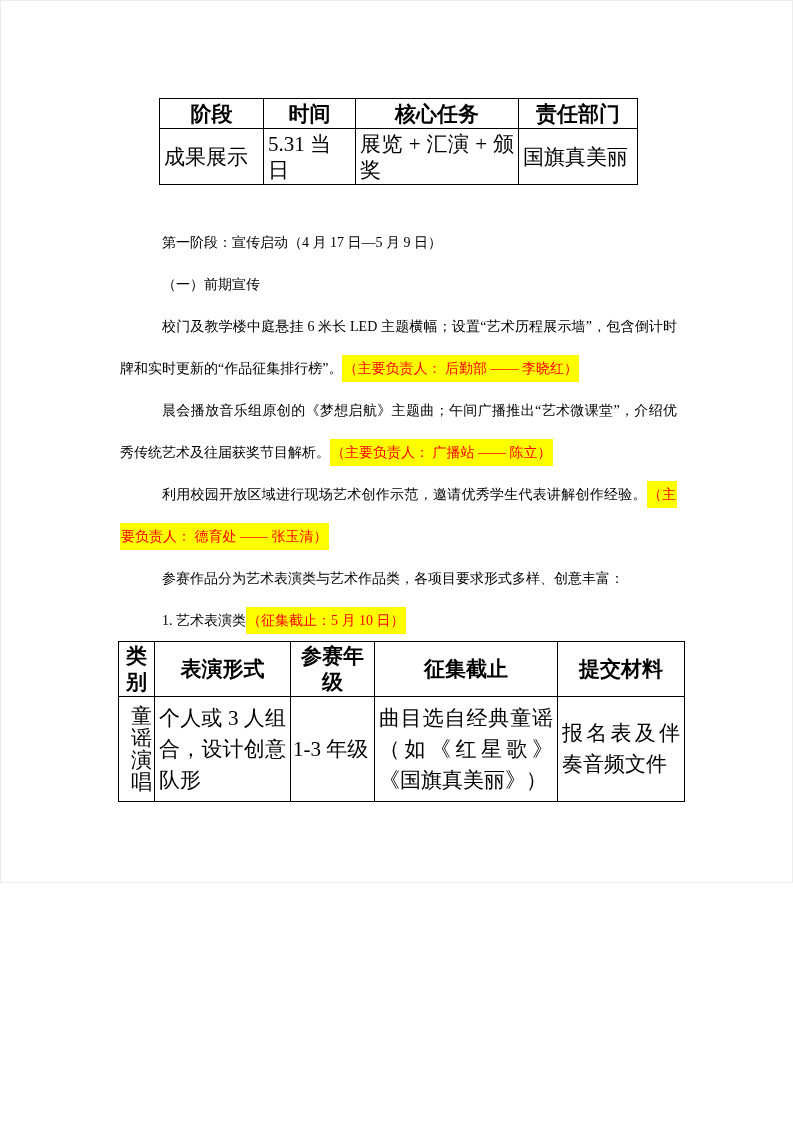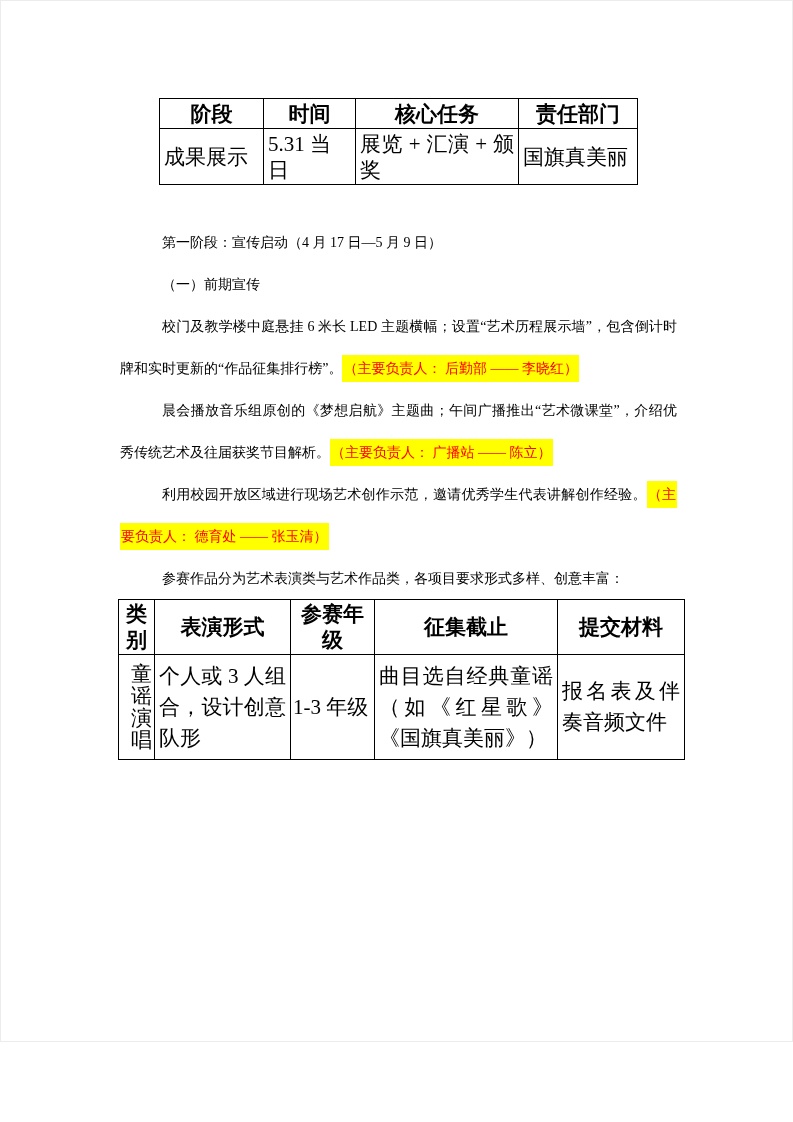--- a/index.html
+++ b/index.html
@@ -1,19 +1,19 @@
 <!DOCTYPE html>
 <html style="--hl: #ffff00; --hl-text: #ff0000;"><head>
 <meta charset="utf-8">
 <style>
   html, body { margin: 0; padding: 0; background: #ffffff; }
   .page {
     position: relative;
     width: 793px;
-    height: 1042px;
+    height: 883px;
     background: #ffffff;
     box-sizing: border-box;
     border: 1px solid #ececec;
     font-family: "Liberation Serif", "DejaVu Serif", serif;
     color: #000000;
     overflow: hidden;
   }
   .content {
     position: absolute;
     left: 119px;
@@ -107,20 +107,21 @@
     <p class="para">（一）前期宣传</p>
 
     <p class="para"><span>校门及教学楼中庭悬挂 6 米长 LED 主题横幅；设置“艺术历程展示墙”，包含倒计时牌和实时更新的“作品征集排行榜”。</span><span class="hl">（主要负责人： 后勤部 —— 李晓红）</span></p>
 
     <p class="para"><span>晨会播放音乐组原创的《梦想启航》主题曲；午间广播推出“艺术微课堂”，介绍优秀传统艺术及往届获奖节目解析。</span><span class="hl">（主要负责人： 广播站 —— 陈立）</span></p>
 
     <p class="para"><span>利用校园开放区域进行现场艺术创作示范，邀请优秀学生代表讲解创作经验。</span><span class="hl">（主要负责人： 德育处 —— 张玉清）</span></p>
 
     <p class="para">参赛作品分为艺术表演类与艺术作品类，各项目要求形式多样、创意丰富：</p>
 
+    <p class="para"><span>1. 艺术表演类</span><span class="hl">（征集截止：5 月 10 日）</span></p>
 
     <table class="perf-table">
       <colgroup>
         <col style="width:36px">
           <col style="width:136px">
           <col style="width:84px">
           <col style="width:183px">
           <col style="width:127px">
       </colgroup>
       <tbody>

